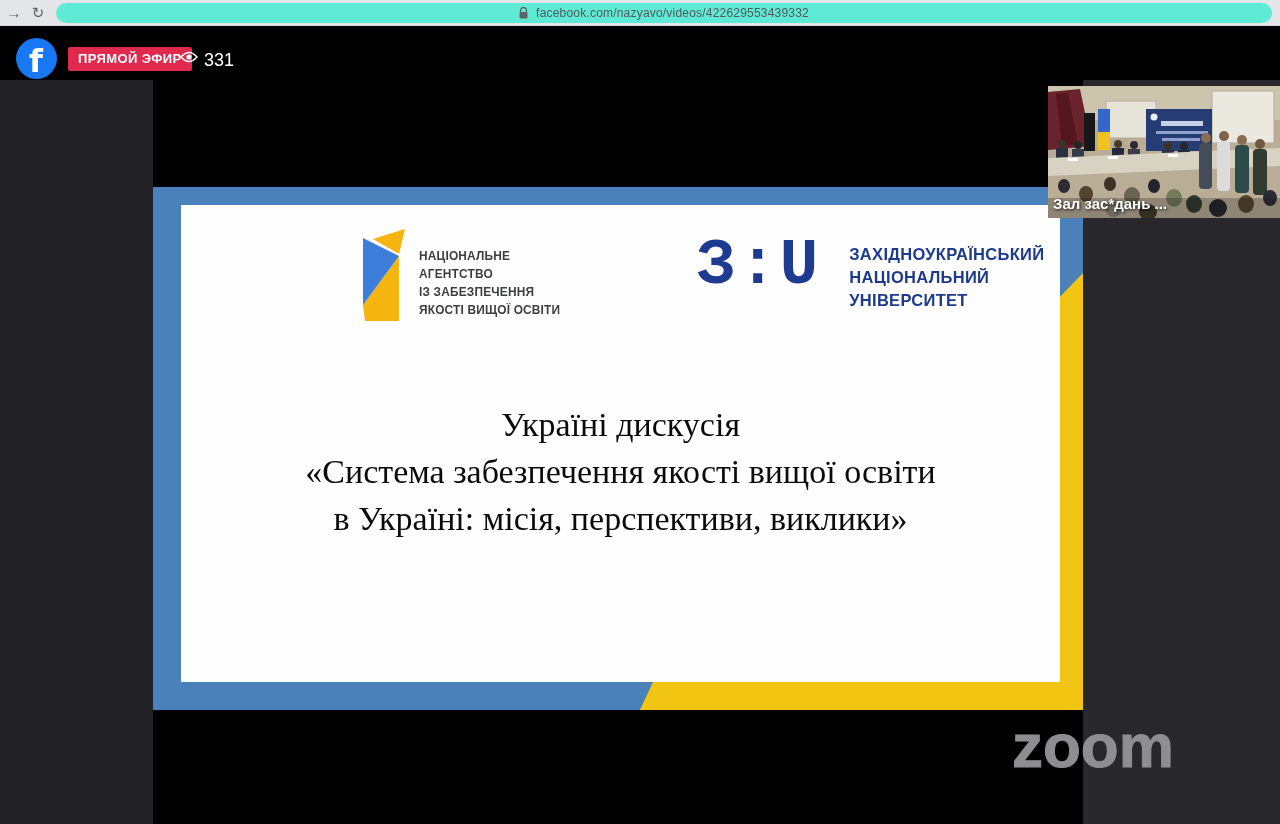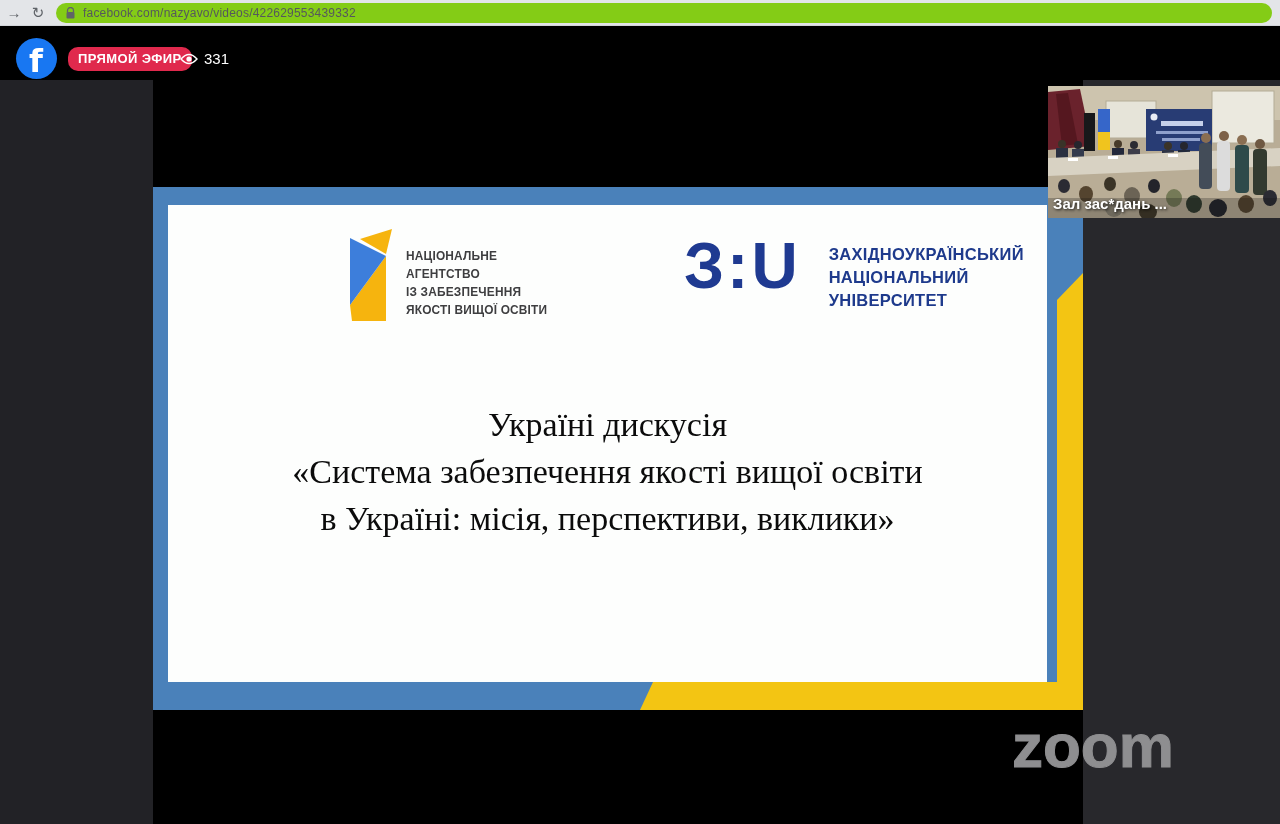--- a/index.html
+++ b/index.html
@@ -7,63 +7,63 @@
               font-family:"Liberation Sans", sans-serif; }
   .screen { position:absolute; left:0; top:0; width:1280px; height:824px; }
 
   
   .browser-bar { position:absolute; left:0; top:0; width:1280px; height:26px;
                  background:#e3e5e8; border-bottom:1px solid #d2d5d9;
                  display:flex; align-items:center; }
   .nav-icon { color:#5f6368; font-size:15px; line-height:26px; width:24px;
               text-align:center; cursor:pointer; }
   .url-pill { height:20px; margin-left:6px; flex:1; margin-right:8px;
-              background:#84cc16; border-radius:10px; display:flex;
-              align-items:center; padding:0 10px; }
+              background:#5eead4; border-radius:10px; display:flex;
+              align-items:center; padding:0 10px;justify-content:center; }
   .lock-icon { width:9px; height:12px; margin-right:8px; flex:0 0 auto; }
   .url-text { font-size:12px; color:#55585c; letter-spacing:.2px; white-space:nowrap; }
 
   
   .fb-bar { position:absolute; left:0; top:26px; width:1280px; height:54px;
             background:#000; }
   .fb-logo { position:absolute; left:16px; top:12px; width:41px; height:41px;
              border-radius:50%; background:#1877f2; overflow:hidden; }
   .fb-logo span { position:absolute; left:13px; top:4px; color:#fff;
                   font-weight:bold; font-size:32px; font-family:"DejaVu Sans", sans-serif; }
   .live-badge { position:absolute; left:68px; top:21px; background:#e0294d;
                 color:#fff; font-weight:bold; font-size:13px; letter-spacing:.4px;
-                padding:4px 10px 5px; border-radius:10px; }
+                padding:4px 10px 5px; border-radius:2px; }
   .viewers { position:absolute; left:180px; top:24px; display:flex;
-             align-items:center; color:#fff; font-size:15px; }
+             color:#fff; font-size:18px; }
   .viewers svg { margin-right:6px; }
 
   
   .gutter-left  { position:absolute; left:0;    top:80px; width:153px; height:744px; background:#222226; }
   .gutter-right { position:absolute; left:1083px; top:80px; width:197px; height:744px; background:#28282c; }
   .video-surface { position:absolute; left:153px; top:80px; width:930px; height:744px;
                    background:#000; }
 
   
   .slide { position:absolute; left:0; top:107px; width:930px; height:523px;
            background:#4a81ba; }
   .slide-accents { position:absolute; left:0; top:0; width:930px; height:523px; }
-  .slide-inner { position:absolute; left:15px; top:18px; width:879px; height:477px;
+  .slide-inner { position:absolute; left:28px; top:18px; width:879px; height:477px;
                  background:#fdfefd; }
 
   .logos-row { position:absolute; left:0; top:0; width:879px; height:140px; }
 
   .agency { position:absolute; left:172px; top:20px; display:flex; }
   .agency-mark { width:56px; height:102px; }
   .agency-text { margin-left:10px; margin-top:22px; color:#3e3e40;
                  font-size:12.5px; font-weight:bold; line-height:18px;
                  letter-spacing:.2px; transform:scaleX(.95); transform-origin:left top;
                  text-transform:uppercase; }
 
   .university { position:absolute; left:516px; top:22px; display:flex; }
-  .univ-mark { font-family:Liberation Sans, sans-serif; font-weight:bold;
+  .univ-mark { font-family:Liberation Mono, monospace; font-weight:bold;
                font-size:64px; line-height:78px; color:#1f3a91; letter-spacing:3px; }
   .univ-text { margin-left:28px; margin-top:16px; color:#1e3a8c;
                font-size:16.5px; font-weight:bold; line-height:23px;
                letter-spacing:.3px; text-transform:uppercase; }
 
   .slide-title { position:absolute; left:0; top:196px; width:879px;
                  text-align:center; font-family:"Liberation Serif", serif;
                  font-size:34px; line-height:47px; color:#0b0b0b; }
 
   

